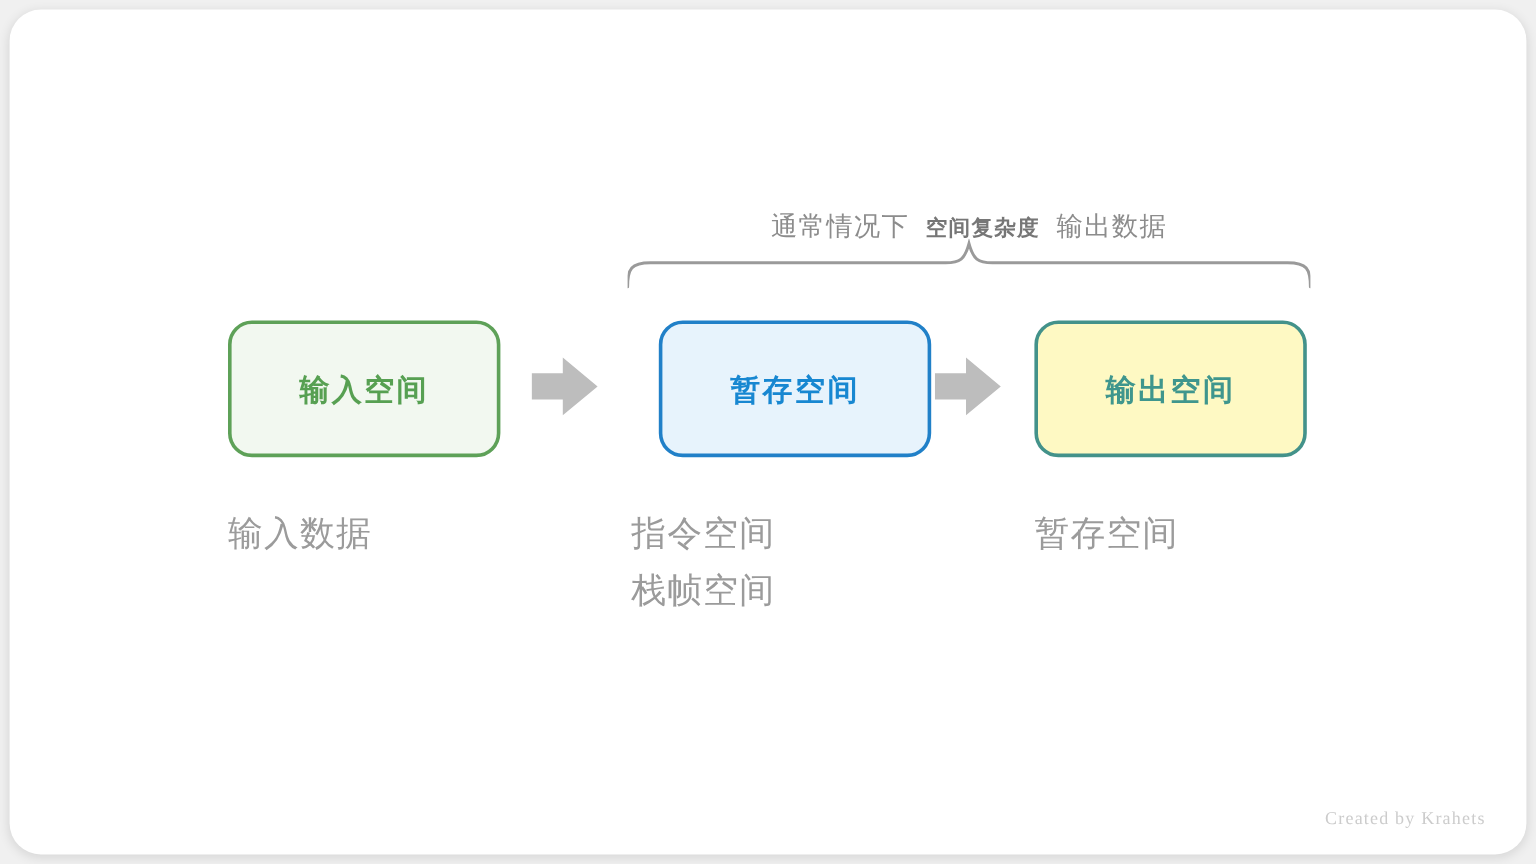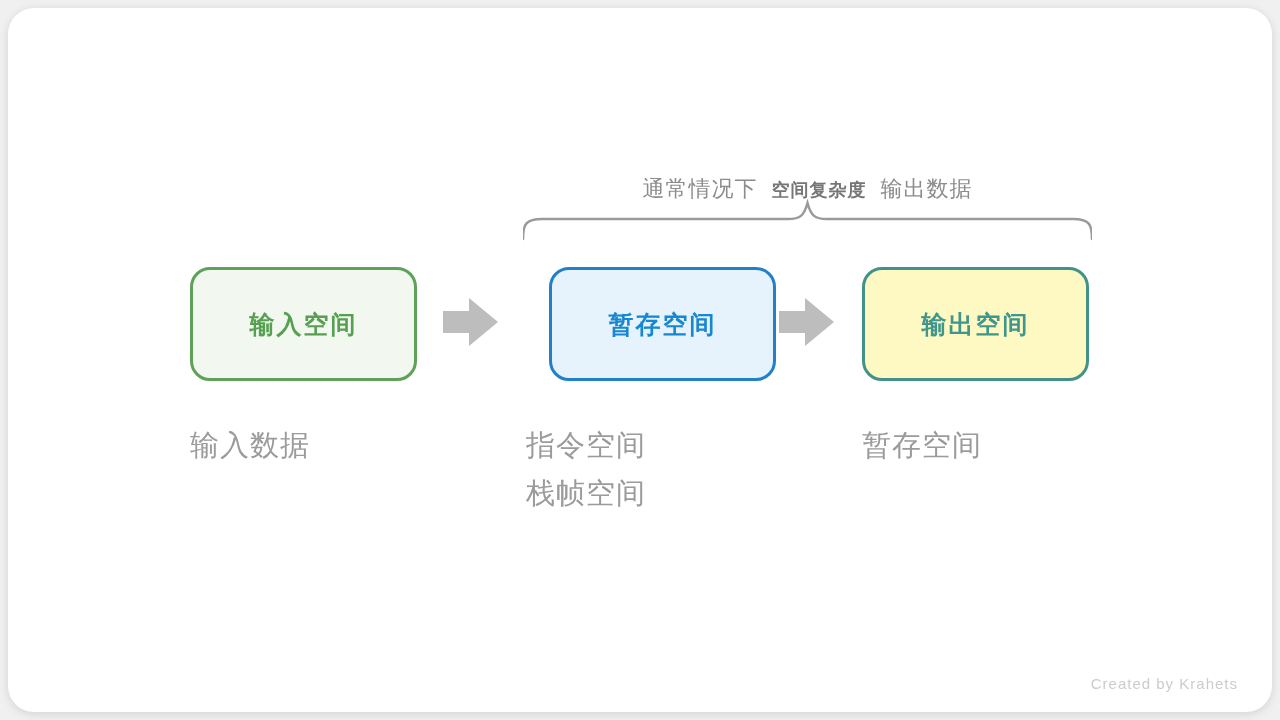--- a/index.html
+++ b/index.html
@@ -76,21 +76,21 @@
     line-height: 48px;
     color: var(--annotation-text);
     letter-spacing: 1px;
   }
   .annotation-input  { left: 190px; }
   .annotation-temp   { left: 526px; }
   .annotation-output { left: 862px; }
   .watermark {
     position: absolute;
     right: 42px; top: 675px;
-    font-family: Liberation Sans, sans-serif;
+    font-family: Liberation Serif, serif;
     font-size: 15px;
     letter-spacing: 1px;
     color: var(--watermark-text);
     text-align: right;
   }
 </style>
 </head>
 <body>
 
 <div class="card"></div>

